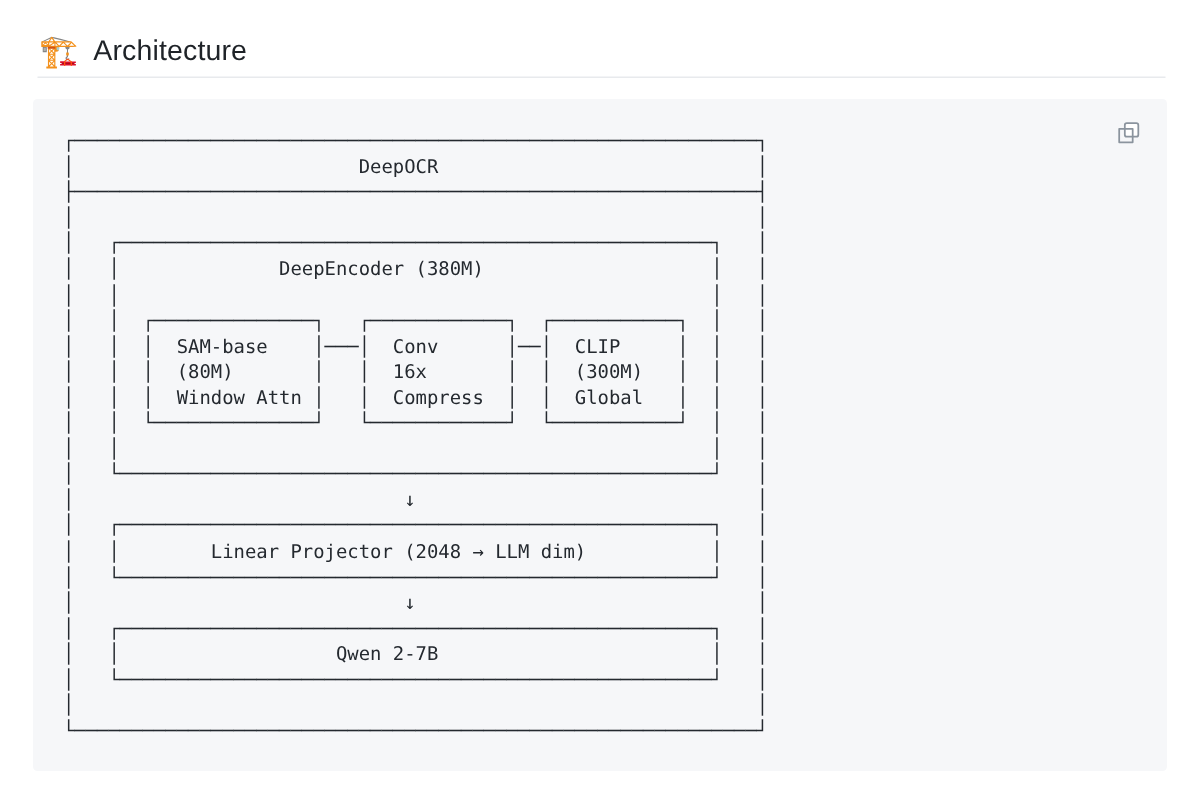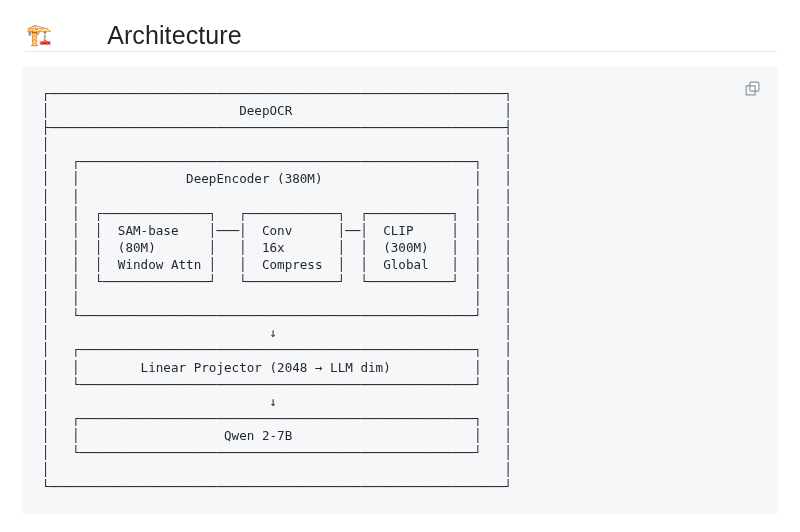--- a/index.html
+++ b/index.html
@@ -29,25 +29,24 @@
     height: 34px;
   }
   .heading-icon {
     font-size: 21px;
     line-height: 1;
     display: inline-block;
     transform: translateY(-1px);
   }
   .heading-text {
     font-family: "Liberation Sans", sans-serif;
-    font-size: 25px;
+    font-size: 19px;
     font-weight: 400;
     color: #1f2328;
     letter-spacing: 0.1px;
-    margin-left: 45px;
   }
   .heading-rule {
     position: absolute;
     left: 25px;
     top: 51px;
     width: 752px;
     height: 1px;
     background: #e8eaed;
   }
 

